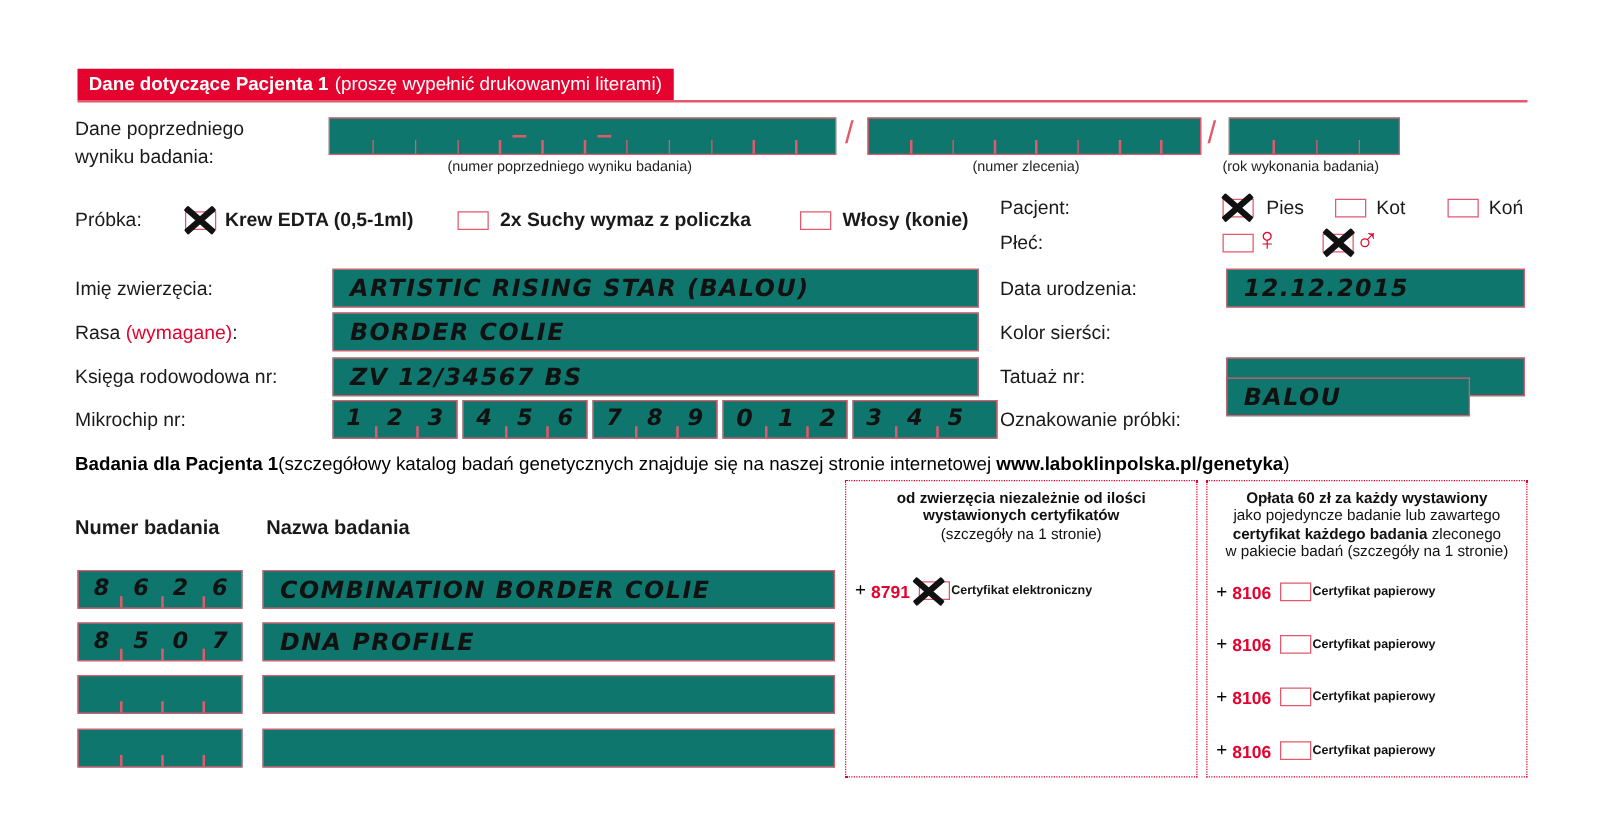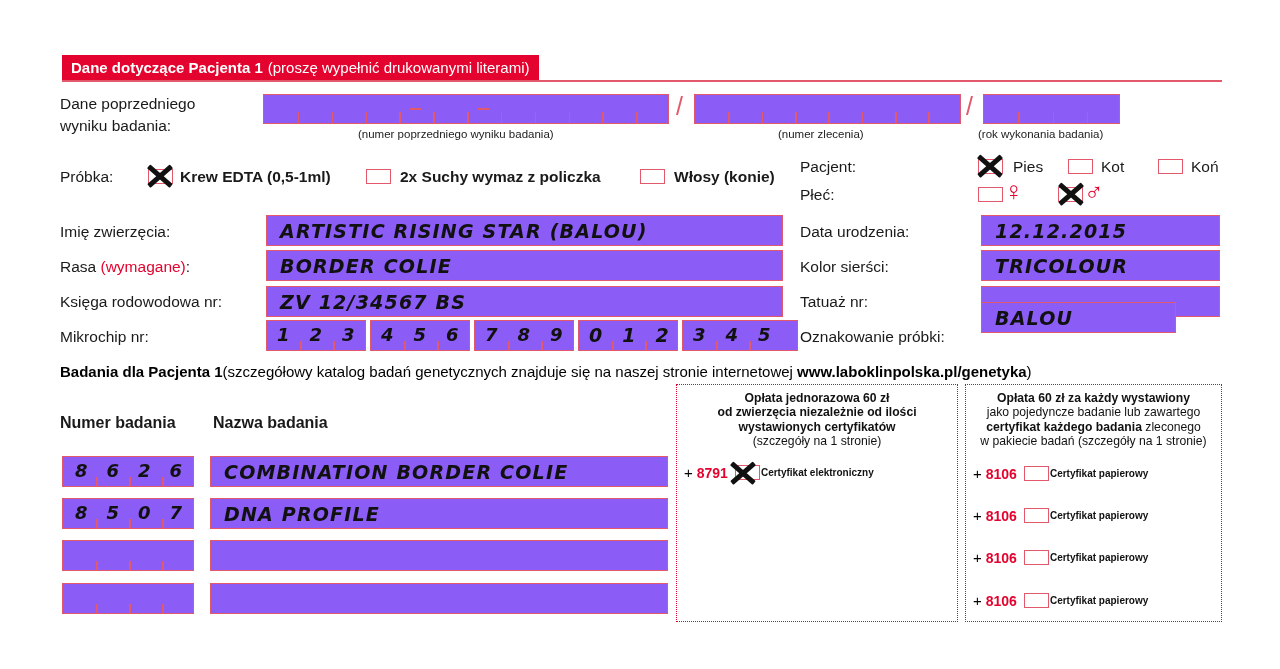--- a/index.html
+++ b/index.html
@@ -15,21 +15,21 @@
   .lbl{font-size:15.5px;color:#1a1a1a;white-space:nowrap;}
   .lbl-bold{font-weight:bold;}
   .red{color:#e4032e;}
   .hand{
     font-family:"DejaVu Sans",sans-serif;
     font-style:italic;font-weight:bold;
     font-size:19px;letter-spacing:1.2px;color:#111;
     white-space:nowrap;
   }
   .box{
-    position:absolute;border:1.6px solid #e2596b;background:#8b5cf6;box-sizing:border-box;
+    position:absolute;border:1.6px solid #e2596b;background:#0f766e;box-sizing:border-box;
   }
   .tick{position:absolute;width:1.6px;background:#e2596b;bottom:0;}
   .dash{position:absolute;width:11px;height:2px;background:#e2596b;}
 
   
   .hdr-bar{
     position:absolute;left:62px;top:55px;height:25px;
     background:#e4032e;color:#fff;
     display:flex;align-items:center;padding:0 9px;box-sizing:border-box;
     font-size:15px;white-space:nowrap;
@@ -204,23 +204,20 @@
     <div class="tick" style="left:66px;height:9px;"></div>
     <div class="hand" style="position:absolute;left:10px;top:3px;font-size:18px;letter-spacing:20px;">345</div>
   </div>
 
   <div class="lbl abs" style="left:800px;top:223px;">Data urodzenia:</div>
   <div class="box" style="left:981px;top:215px;width:239px;height:31px;">
     <div class="hand" style="position:absolute;left:13px;top:4px;">12.12.2015</div>
   </div>
 
   <div class="lbl abs" style="left:800px;top:258px;">Kolor sierści:</div>
-  <div class="box" style="left:981px;top:250px;width:239px;height:31px;">
-    <div class="hand" style="position:absolute;left:13px;top:4px;">TRICOLOUR</div>
-  </div>
 
   <div class="lbl abs" style="left:800px;top:293px;">Tatuaż nr:</div>
   <div class="box" style="left:981px;top:286px;width:239px;height:31px;">
     <div class="hand" style="position:absolute;left:13px;top:4px;"></div>
   </div>
 
   <div class="lbl abs" style="left:800px;top:328px;">Oznakowanie próbki:</div>
   <div class="box" style="left:981px;top:302px;width:195px;height:31px;">
     <div class="hand" style="position:absolute;left:13px;top:4px;">BALOU</div>
   </div>
@@ -267,21 +264,20 @@
     <div class="tick" style="left:66px;height:9px;"></div>
     <div class="tick" style="left:99px;height:9px;"></div>
     <div class="hand" style="position:absolute;left:12px;top:3px;font-size:18px;letter-spacing:19px;"></div>
   </div>
   <div class="box" style="left:210px;top:583px;width:458px;height:31px;">
     <div class="hand" style="position:absolute;left:13px;top:4px;"></div>
   </div>
 
   <div class="panel" style="left:676px;top:384px;width:282px;height:238px;">
     <div class="panel-head">
-      <div><b>Opłata jednorazowa 60 zł</b></div>
       <div><b>od zwierzęcia niezależnie od ilości</b></div>
       <div><b>wystawionych certyfikatów</b></div>
       <div>(szczegóły na 1 stronie)</div>
     </div>
   </div>
   <div class="cert-row" style="left:684px;top:464px;">
     <span class="cert-plus">+</span>
     <span class="cert-code">8791</span>
     <span class="cert-cb"></span>
     <span class="cert-txt">Certyfikat elektroniczny</span>

